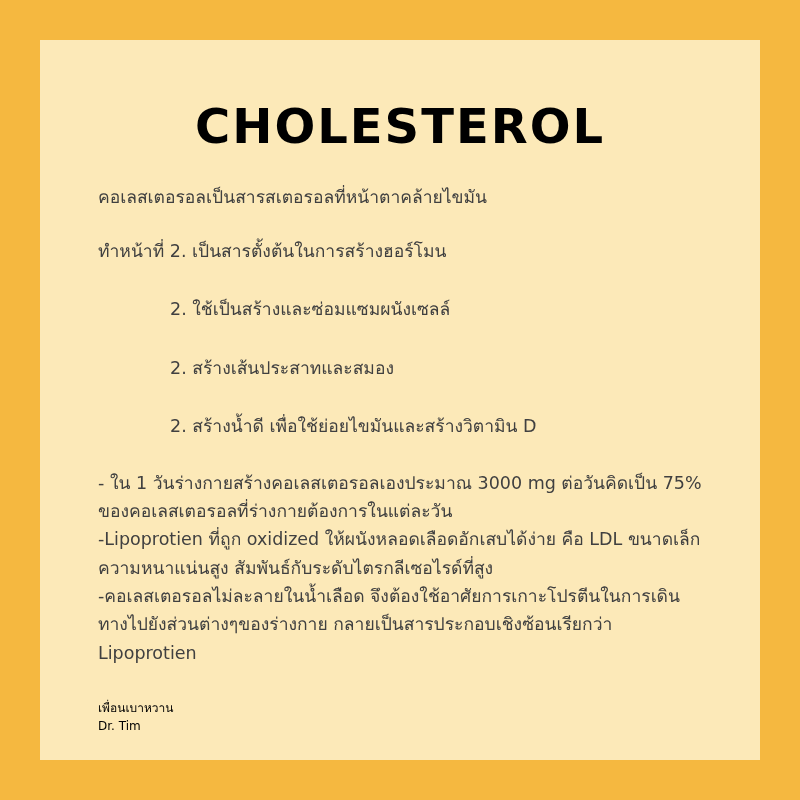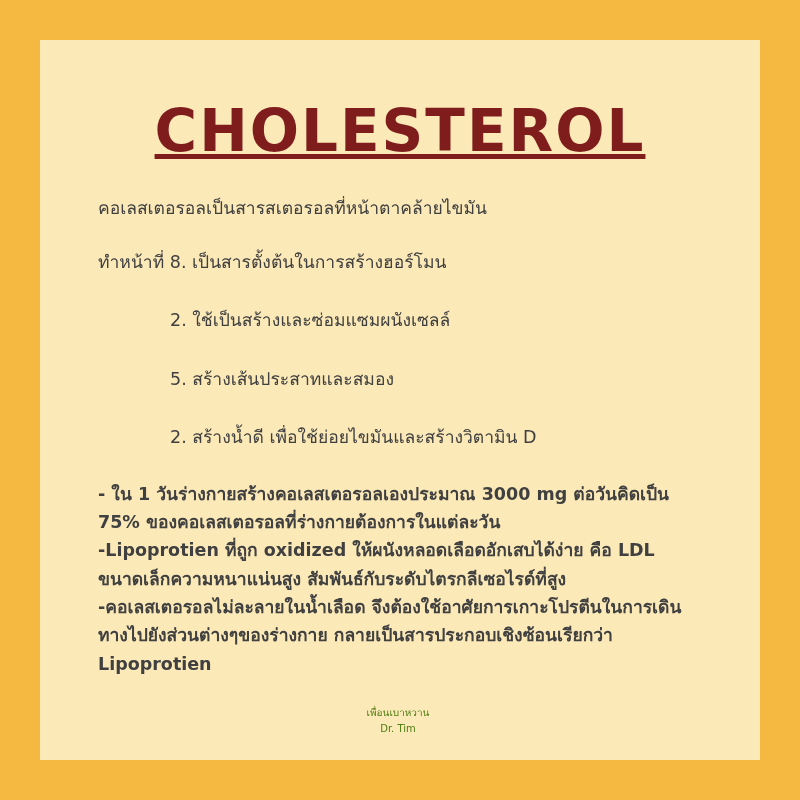--- a/index.html
+++ b/index.html
@@ -25,28 +25,27 @@
     box-sizing: border-box;
     width: 100%;
     height: 100%;
     background: #fce9b8;
     padding: 46px 58px 18px 58px;
     display: flex;
     flex-direction: column;
   }
   .title {
     text-align: center;
-    color: #7f1d1d;
-    font-size: 58px;
+    color: #000000;
+    font-size: 48px;
     font-weight: bold;
     letter-spacing: 2px;
     margin: 14px 0 30px 0;
     line-height: 1.1;
     font-family: "DejaVu Sans", "Liberation Sans", sans-serif;
-    text-decoration: underline;
   }
   .body-text {
     color: #404040;
     font-size: 17.5px;
     line-height: 1.62;
   }
   .lead {
     margin: 0 0 26px 0;
   }
   .func-block {
@@ -54,51 +53,50 @@
   }
   .func-line {
     margin: 0;
   }
   .func-line.indent {
     padding-left: 72px;
     margin-top: 30px;
   }
   .para {
     margin: 12px 0 0 0;
-    font-weight: bold;
   }
   .para + .para {
     margin-top: 0px;
   }
   .signature {
     margin-top: auto;
-    text-align: center;
-    color: #4d7c0f;
-    font-size: 10px;
+    text-align: left;
+    color: #000000;
+    font-size: 12px;
     line-height: 1.55;
     padding-right: 4px;
     padding-bottom: 6px;
   }
 </style>
 </head>
 <body>
 
 <div class="poster">
   <div class="inner-card">
 
     <div class="title">CHOLESTEROL</div>
 
     <div class="body-text">
 
       <p class="lead">คอเลสเตอรอลเป็นสารสเตอรอลที่หน้าตาคล้ายไขมัน</p>
 
       <div class="func-block">
-        <p class="func-line">ทำหน้าที่ 8. เป็นสารตั้งต้นในการสร้างฮอร์โมน</p>
+        <p class="func-line">ทำหน้าที่ 2. เป็นสารตั้งต้นในการสร้างฮอร์โมน</p>
         <p class="func-line indent">2. ใช้เป็นสร้างและซ่อมแซมผนังเซลล์</p>
-        <p class="func-line indent">5. สร้างเส้นประสาทและสมอง</p>
+        <p class="func-line indent">2. สร้างเส้นประสาทและสมอง</p>
         <p class="func-line indent">2. สร้างน้ำดี เพื่อใช้ย่อยไขมันและสร้างวิตามิน D</p>
       </div>
 
       <p class="para">- ใน 1 วันร่างกายสร้างคอเลสเตอรอลเองประมาณ 3000 mg ต่อวันคิดเป็น 75% ของคอเลสเตอรอลที่ร่างกายต้องการในแต่ละวัน</p>
       <p class="para">-Lipoprotien ที่ถูก oxidized ให้ผนังหลอดเลือดอักเสบได้ง่าย คือ LDL ขนาดเล็กความหนาแน่นสูง สัมพันธ์กับระดับไตรกลีเซอไรด์ที่สูง</p>
       <p class="para">-คอเลสเตอรอลไม่ละลายในน้ำเลือด จึงต้องใช้อาศัยการเกาะโปรตีนในการเดินทางไปยังส่วนต่างๆของร่างกาย กลายเป็นสารประกอบเชิงซ้อนเรียกว่า Lipoprotien</p>
 
     </div>
 
     <div class="signature">

